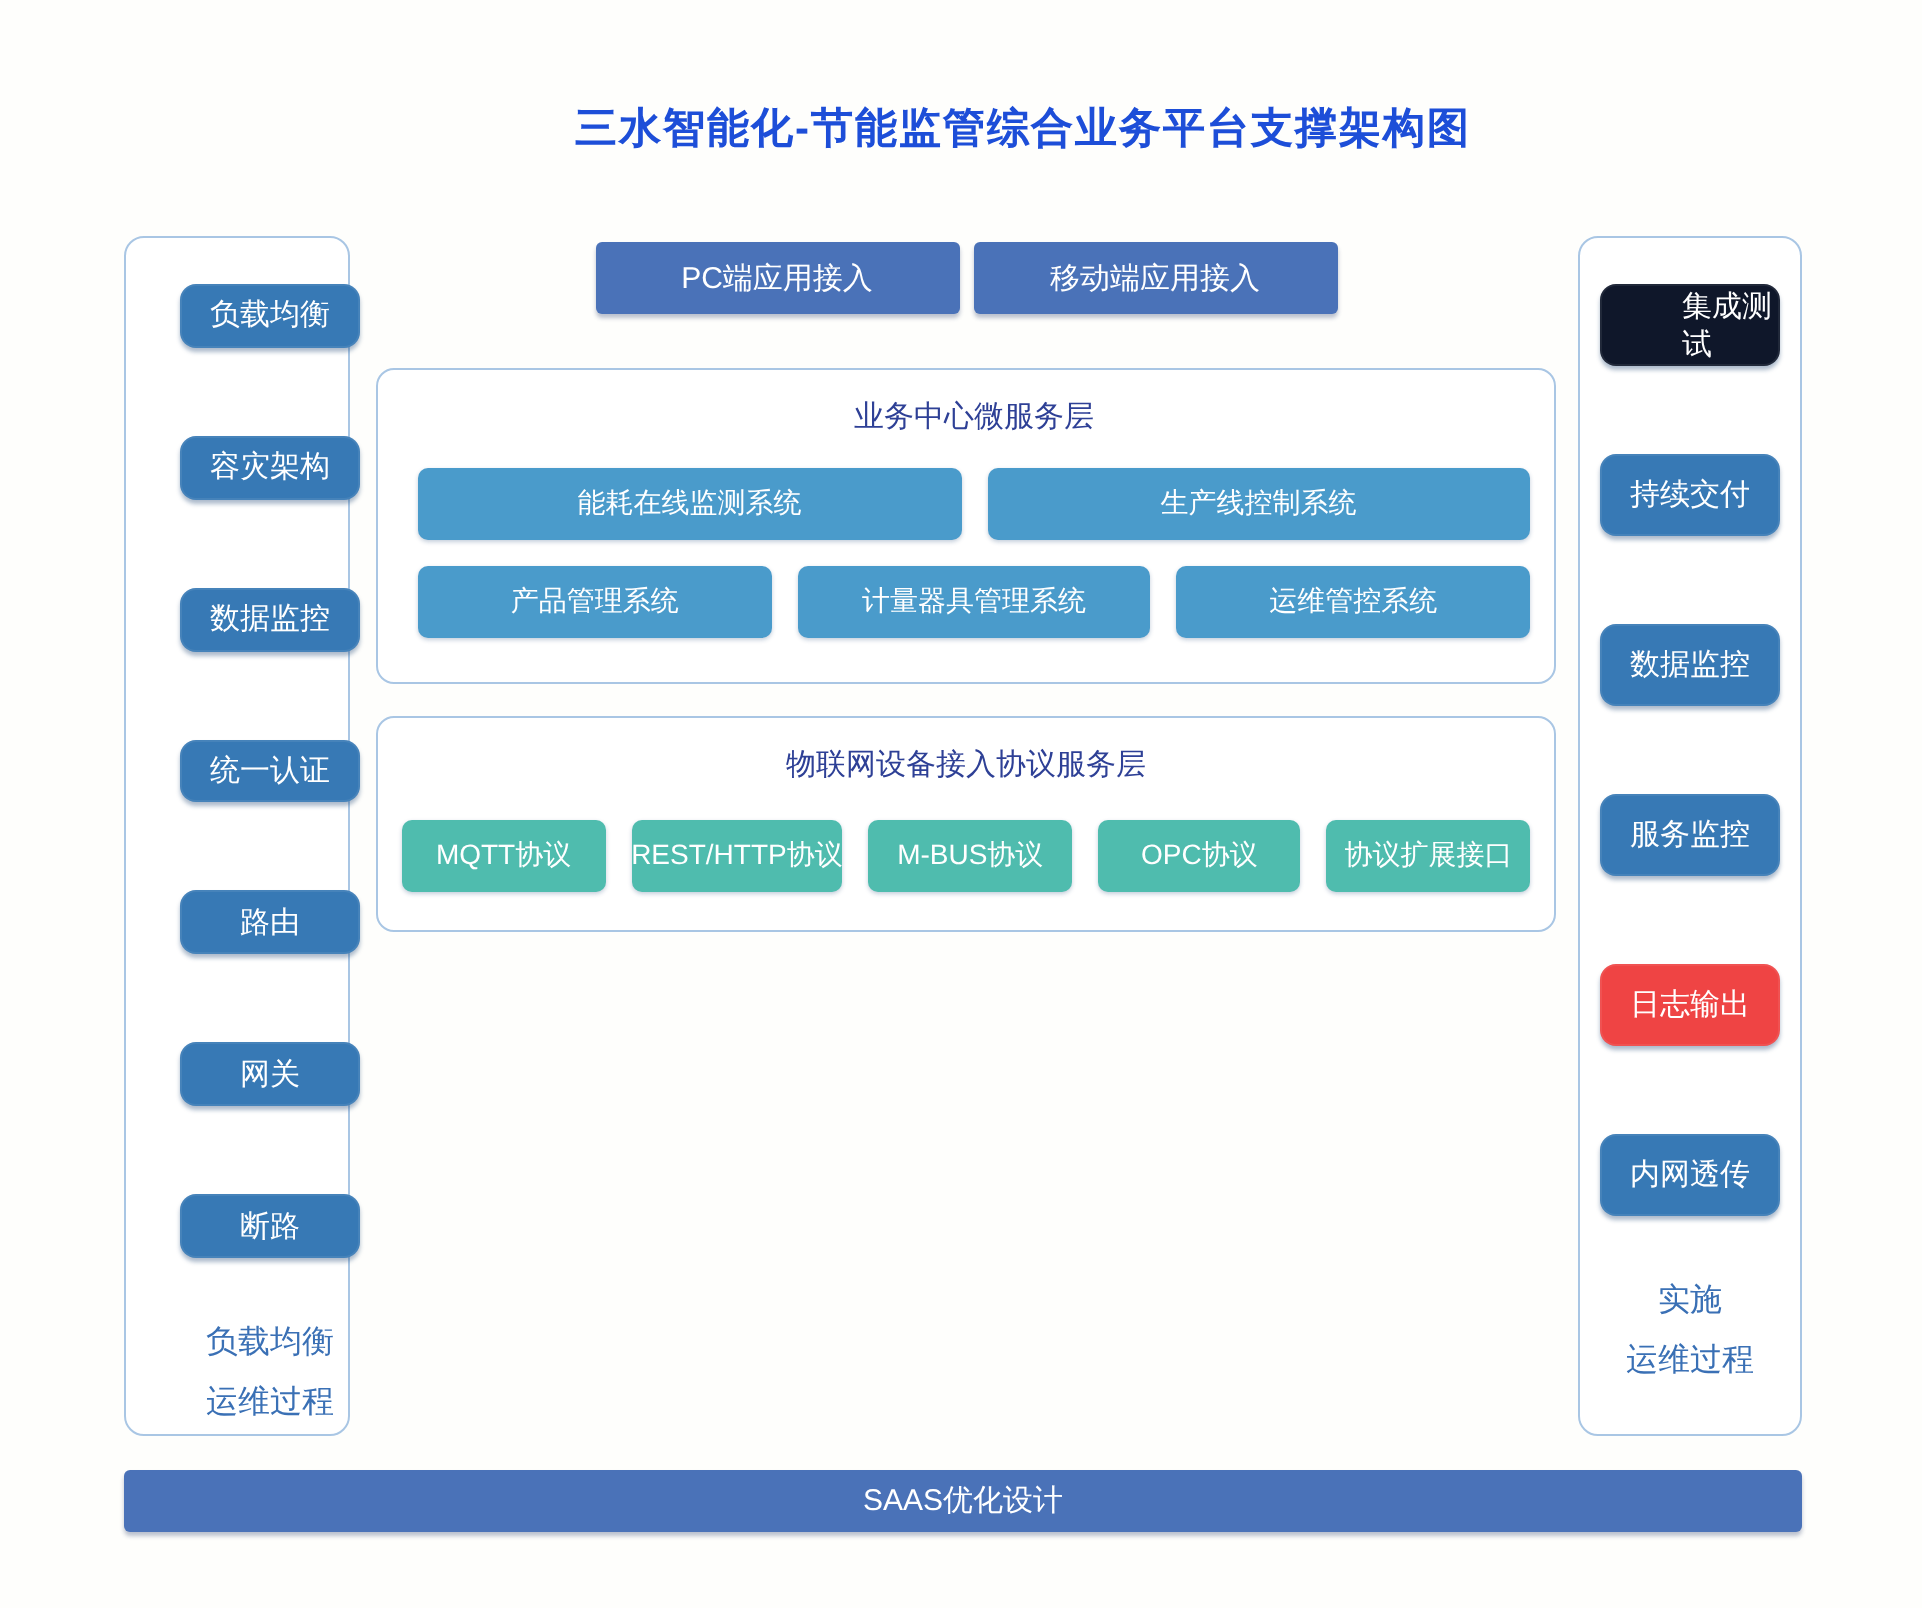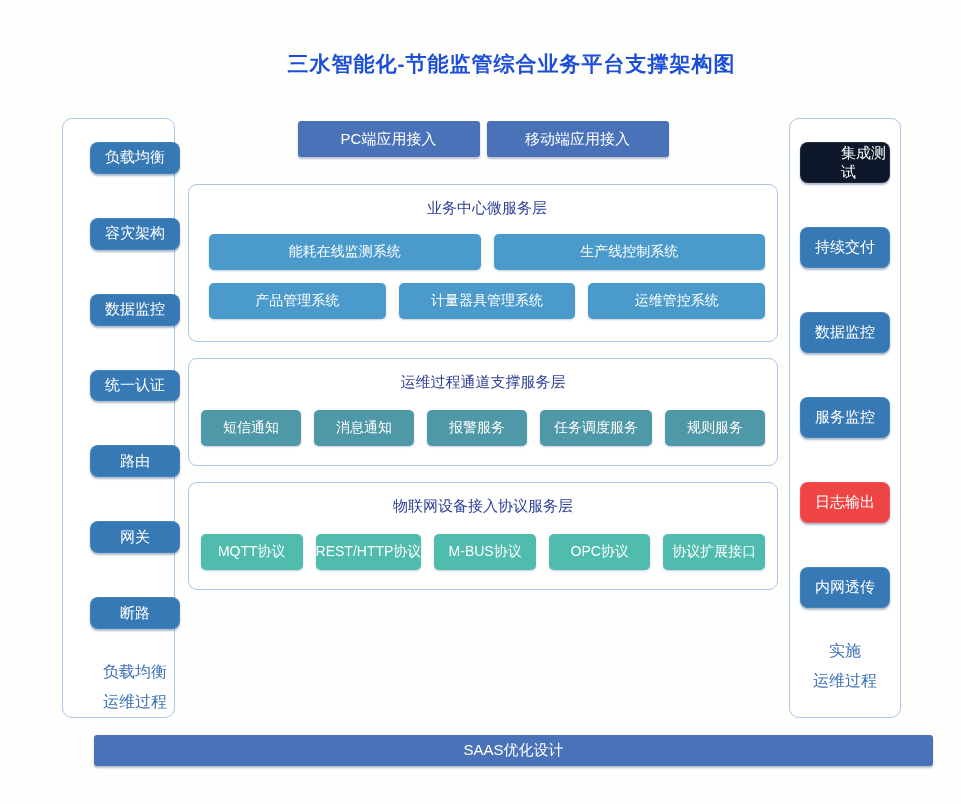--- a/index.html
+++ b/index.html
@@ -68,21 +68,20 @@
   .svc-box.midwide { flex:1.12; }
   .c1 { background:#4a9bcb; }
   .c2 { background:#4e98a8; }
   .c3 { background:#7489c4; }
   .c4 { background:#4fbcae; }
   .bottom-bar {
     position:absolute; left:62px; top:735px; width:839px; height:31px;
     background:#4a72b8; border-radius:3px; color:#fff; font-size:15px;
     display:flex; align-items:center; justify-content:center;
     box-shadow:0 2px 2px rgba(30,50,100,0.3);
-    margin-left:32px;
   }
 </style>
 </head>
 <body>
 
 <div class="page">
 
   <h1 class="title">三水智能化-节能监管综合业务平台支撑架构图</h1>
 
   <div class="sidebar left">
@@ -125,30 +124,20 @@
         <div class="svc-box c1" style="background: rgb(74, 155, 203);">能耗在线监测系统</div>
         <div class="svc-box c1" style="background: rgb(74, 155, 203);">生产线控制系统</div>
       </div>
       <div class="box-row">
         <div class="svc-box c1" style="background: rgb(74, 155, 203);">产品管理系统</div>
         <div class="svc-box c1" style="background: rgb(74, 155, 203);">计量器具管理系统</div>
         <div class="svc-box c1" style="background: rgb(74, 155, 203);">运维管控系统</div>
       </div>
     </section>
 
-    <section class="layer small">
-      <div class="layer-title">运维过程通道支撑服务层</div>
-      <div class="box-row">
-        <div class="svc-box c2" style="background: rgb(78, 152, 168);">短信通知</div>
-        <div class="svc-box c2" style="background: rgb(78, 152, 168);">消息通知</div>
-        <div class="svc-box c2" style="background: rgb(78, 152, 168);">报警服务</div>
-        <div class="svc-box c2 midwide" style="background: rgb(78, 152, 168);">任务调度服务</div>
-        <div class="svc-box c2" style="background: rgb(78, 152, 168);">规则服务</div>
-      </div>
-    </section>
 
 
     <section class="layer small">
       <div class="layer-title">物联网设备接入协议服务层</div>
       <div class="box-row">
         <div class="svc-box c4" style="background: rgb(79, 188, 174);">MQTT协议</div>
         <div class="svc-box c4" style="background: rgb(79, 188, 174);">REST/HTTP协议</div>
         <div class="svc-box c4" style="background: rgb(79, 188, 174);">M-BUS协议</div>
         <div class="svc-box c4" style="background: rgb(79, 188, 174);">OPC协议</div>
         <div class="svc-box c4" style="background: rgb(79, 188, 174);">协议扩展接口</div>

